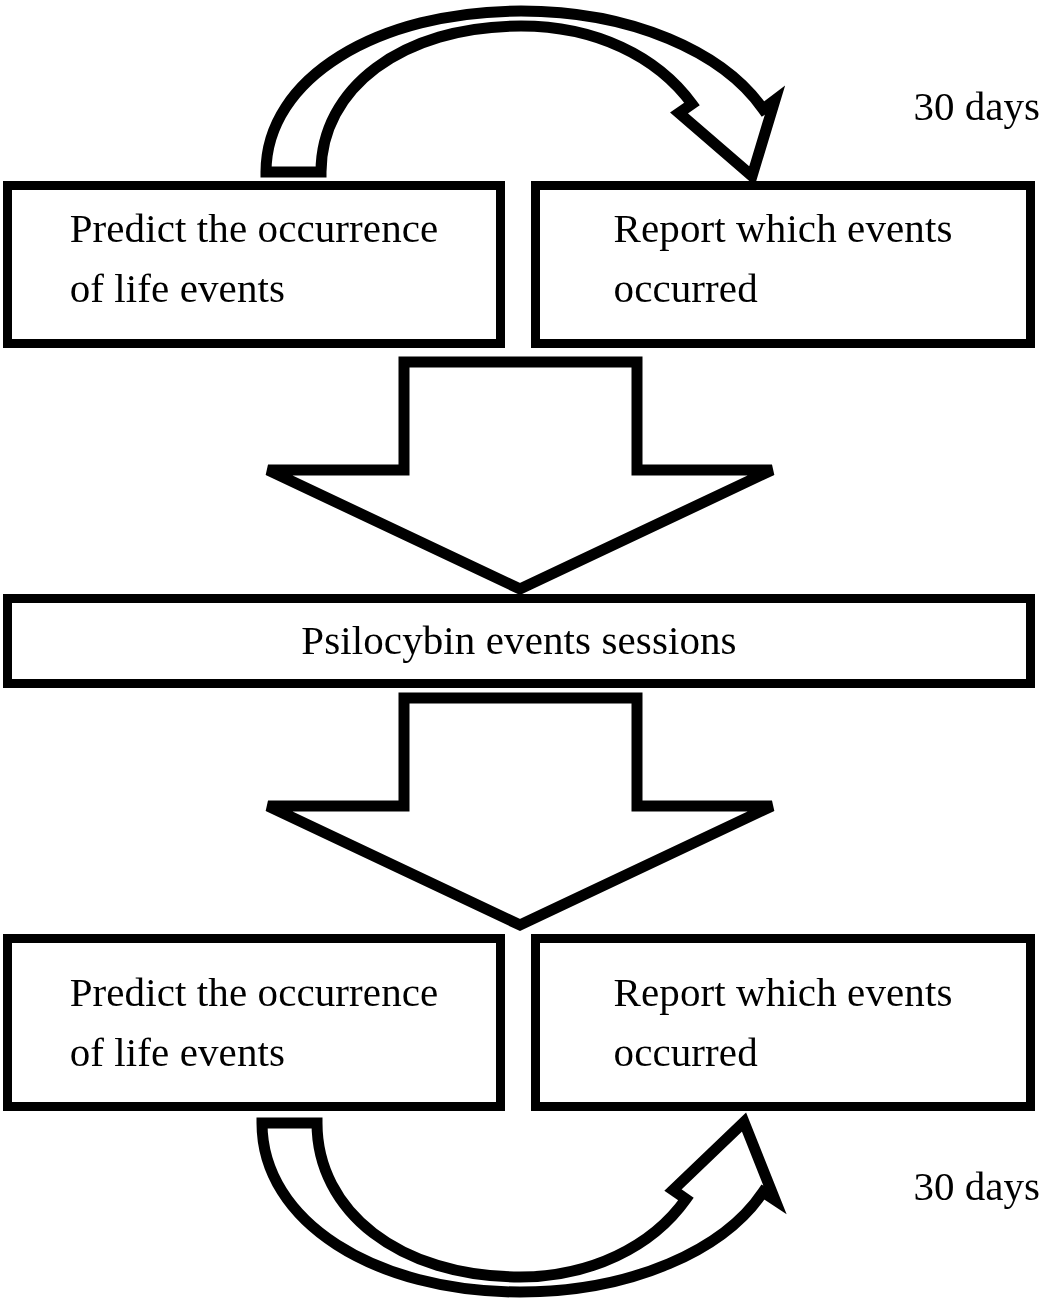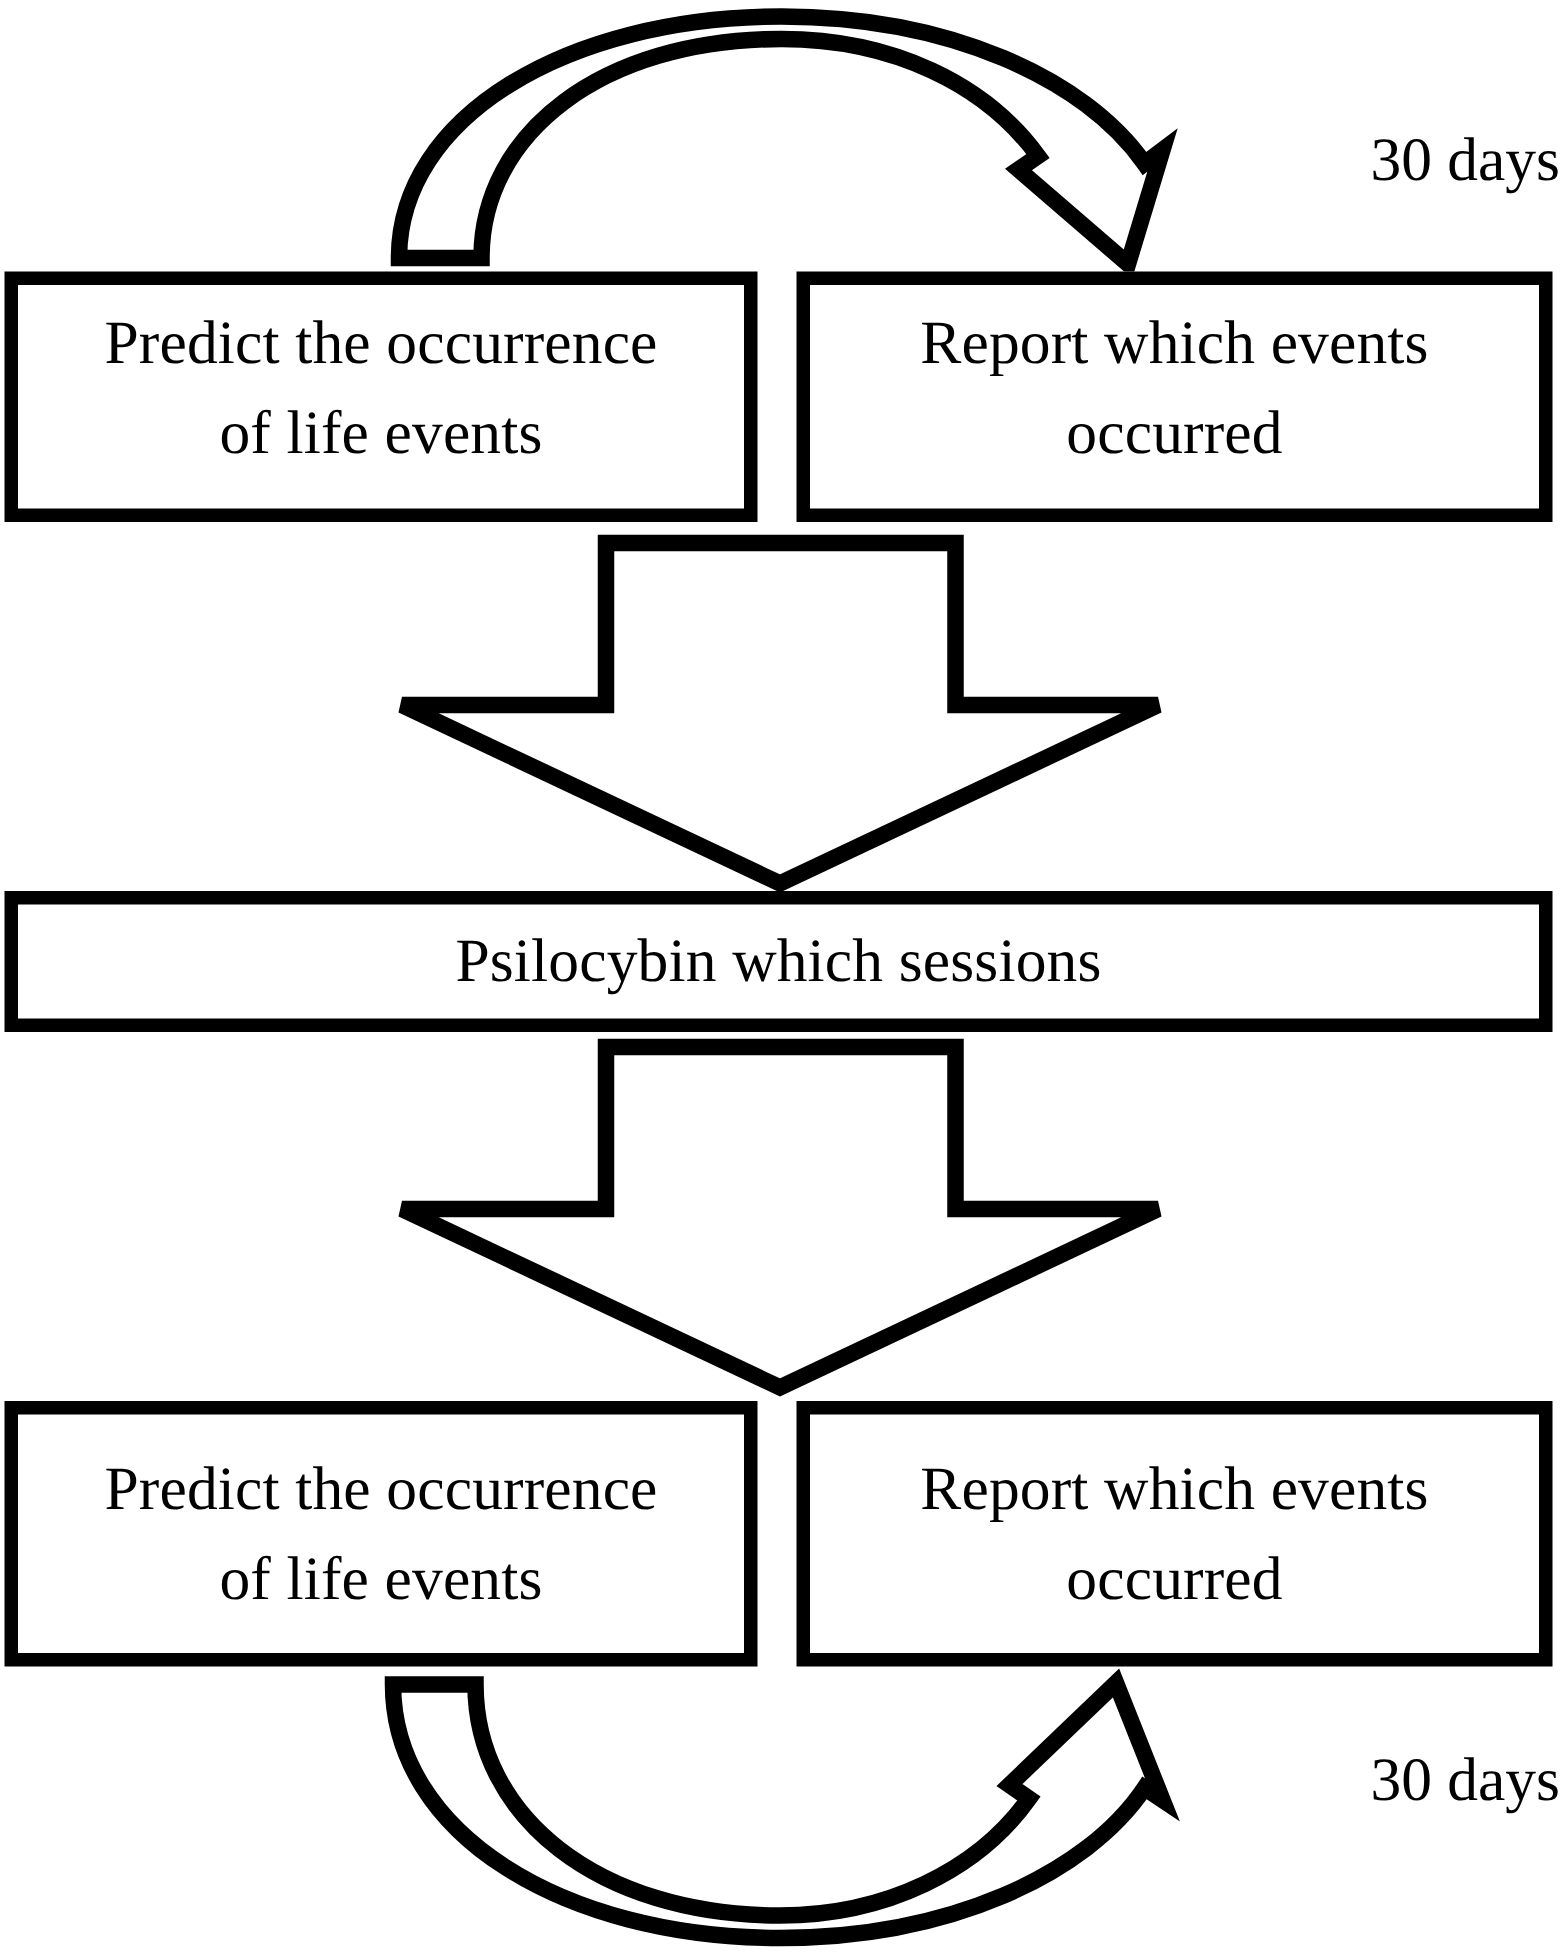--- a/index.html
+++ b/index.html
@@ -23,21 +23,21 @@
     height: 1304px;
   }
   .node-box {
     position: absolute;
     box-sizing: border-box;
     border: 9px solid #000000;
     background: #ffffff;
     display: flex;
     align-items: center;
     justify-content: center;
-    text-align: center;
+    text-align: left;
   }
   .node-label {
     display: block;
     color: #000000;
     font-family: "Liberation Serif", "DejaVu Serif", serif;
     font-size: 41px;
     line-height: 1.45;
     letter-spacing: 0.1px;
     white-space: pre-line;
   }
@@ -116,21 +116,21 @@
     <span class="node-label">Predict the occurrence
 of life events</span>
   </div>
 
   <div class="node-box" id="box-report-pre">
     <span class="node-label">Report which events
 occurred</span>
   </div>
 
   <div class="node-box" id="box-dosing">
-    <span class="node-label">Psilocybin which sessions</span>
+    <span class="node-label">Psilocybin events sessions</span>
   </div>
 
   <div class="node-box" id="box-predict-post">
     <span class="node-label">Predict the occurrence
 of life events</span>
   </div>
 
   <div class="node-box" id="box-report-post">
     <span class="node-label">Report which events
 occurred</span>

